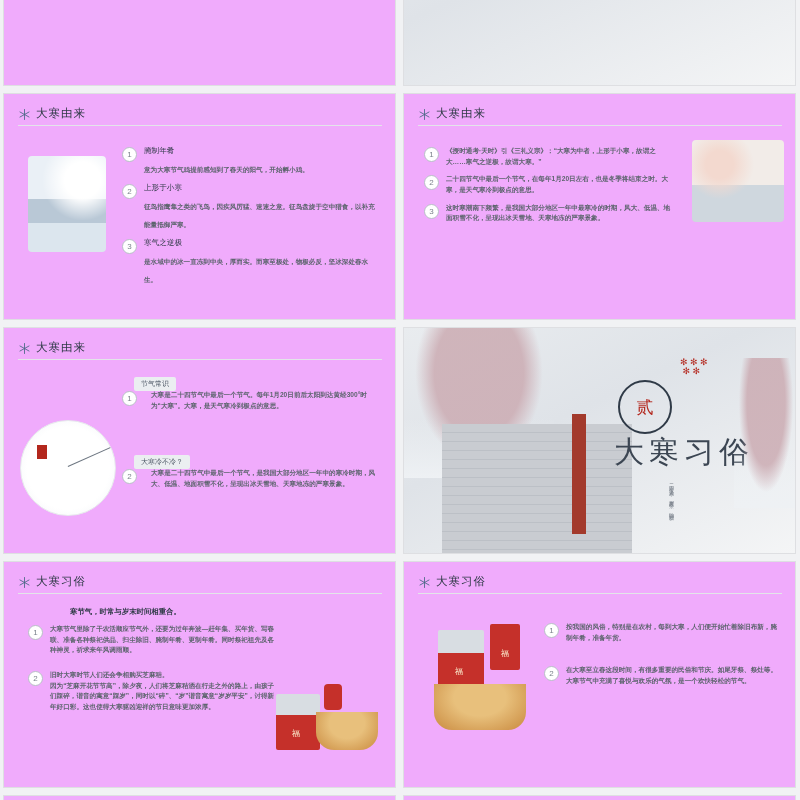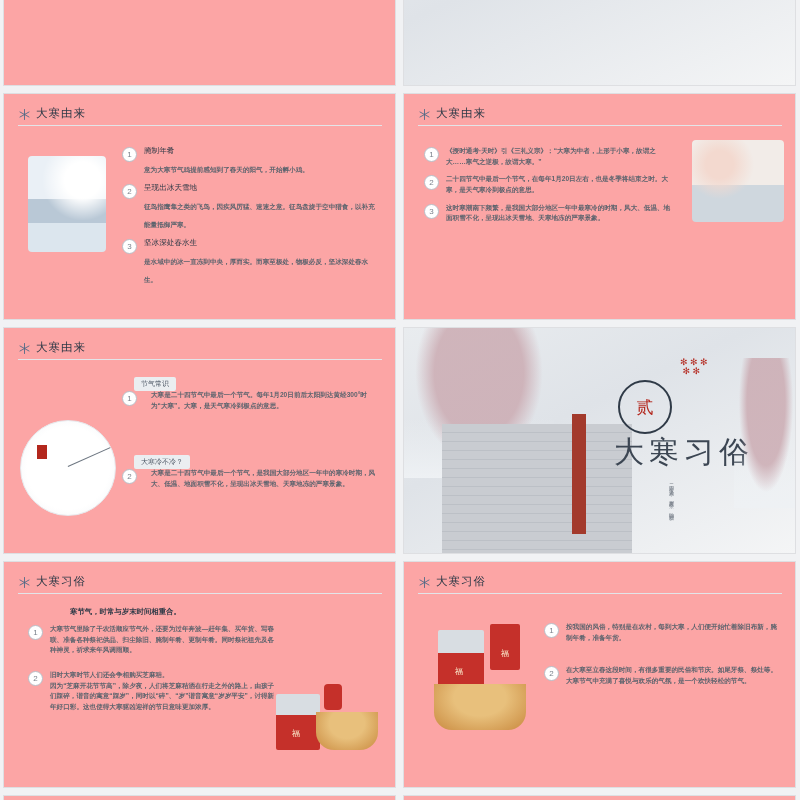--- a/index.html
+++ b/index.html
@@ -14,21 +14,21 @@
     display: grid;
     grid-template-columns: 393px 393px;
     grid-auto-rows: 227px;
     gap: 7px;
     padding: 0 3px;
     position: absolute;
     left: 0; top: -141px;
   }
   .slide {
     position: relative;
-    background: #fca5a5;
+    background: #f0abfc;
     border: 1px solid #dedfe2;
     overflow: hidden;
   }
   
   .hdr {
     position: absolute;
     left: 14px; top: 12px;
     display: flex; align-items: center; gap: 5px;
   }
   .snow-ico {
@@ -188,28 +188,28 @@
       <div class="nrow">
         <div class="ncirc">1</div>
         <div>
           <span class="ntitle">腌制年肴</span>
           <span class="ntext">意为大寒节气鸡提前感知到了春天的阳气，开始孵小鸡。</span>
         </div>
       </div>
       <div class="nrow">
         <div class="ncirc">2</div>
         <div>
-          <span class="ntitle">呈现出冰天雪地</span>
+          <span class="ntitle">上形于小寒</span>
           <span class="ntext">征鸟指鹰隼之类的飞鸟，因疾风厉猛、速速之意。征鸟盘旋于空中猎食，以补充能量抵御严寒。</span>
         </div>
       </div>
       <div class="nrow">
         <div class="ncirc">3</div>
         <div>
-          <span class="ntitle">坚冰深处春水生</span>
+          <span class="ntitle">寒气之逆极</span>
           <span class="ntext">是水域中的冰一直冻到中央，厚而实。而寒至极处，物极必反，坚冰深处春水生。</span>
         </div>
       </div>
     </div>
   </div>
 
   <div class="slide">
     <div class="hdr">
       <span class="snow-ico">
         <svg viewBox="0 0 24 24" width="13" height="13" fill="none" stroke="#4a6785" stroke-width="1.6">

